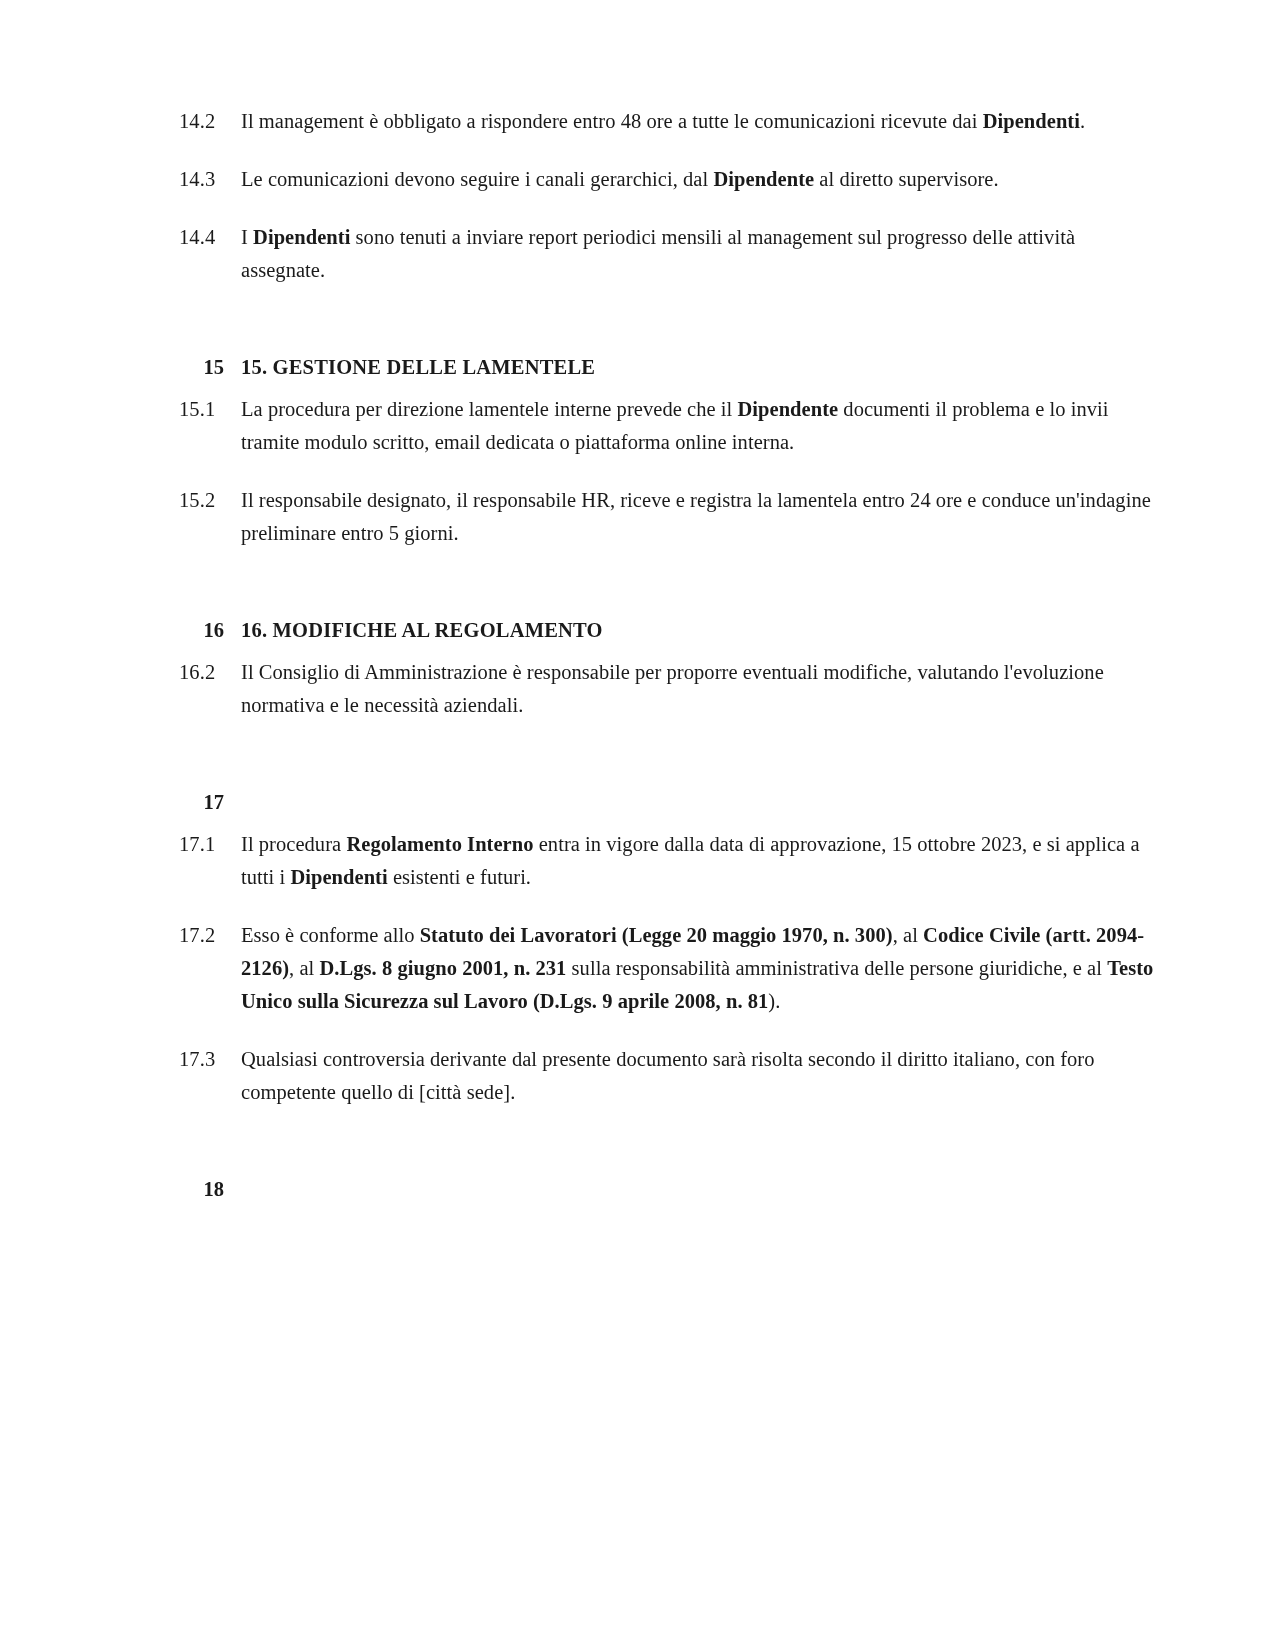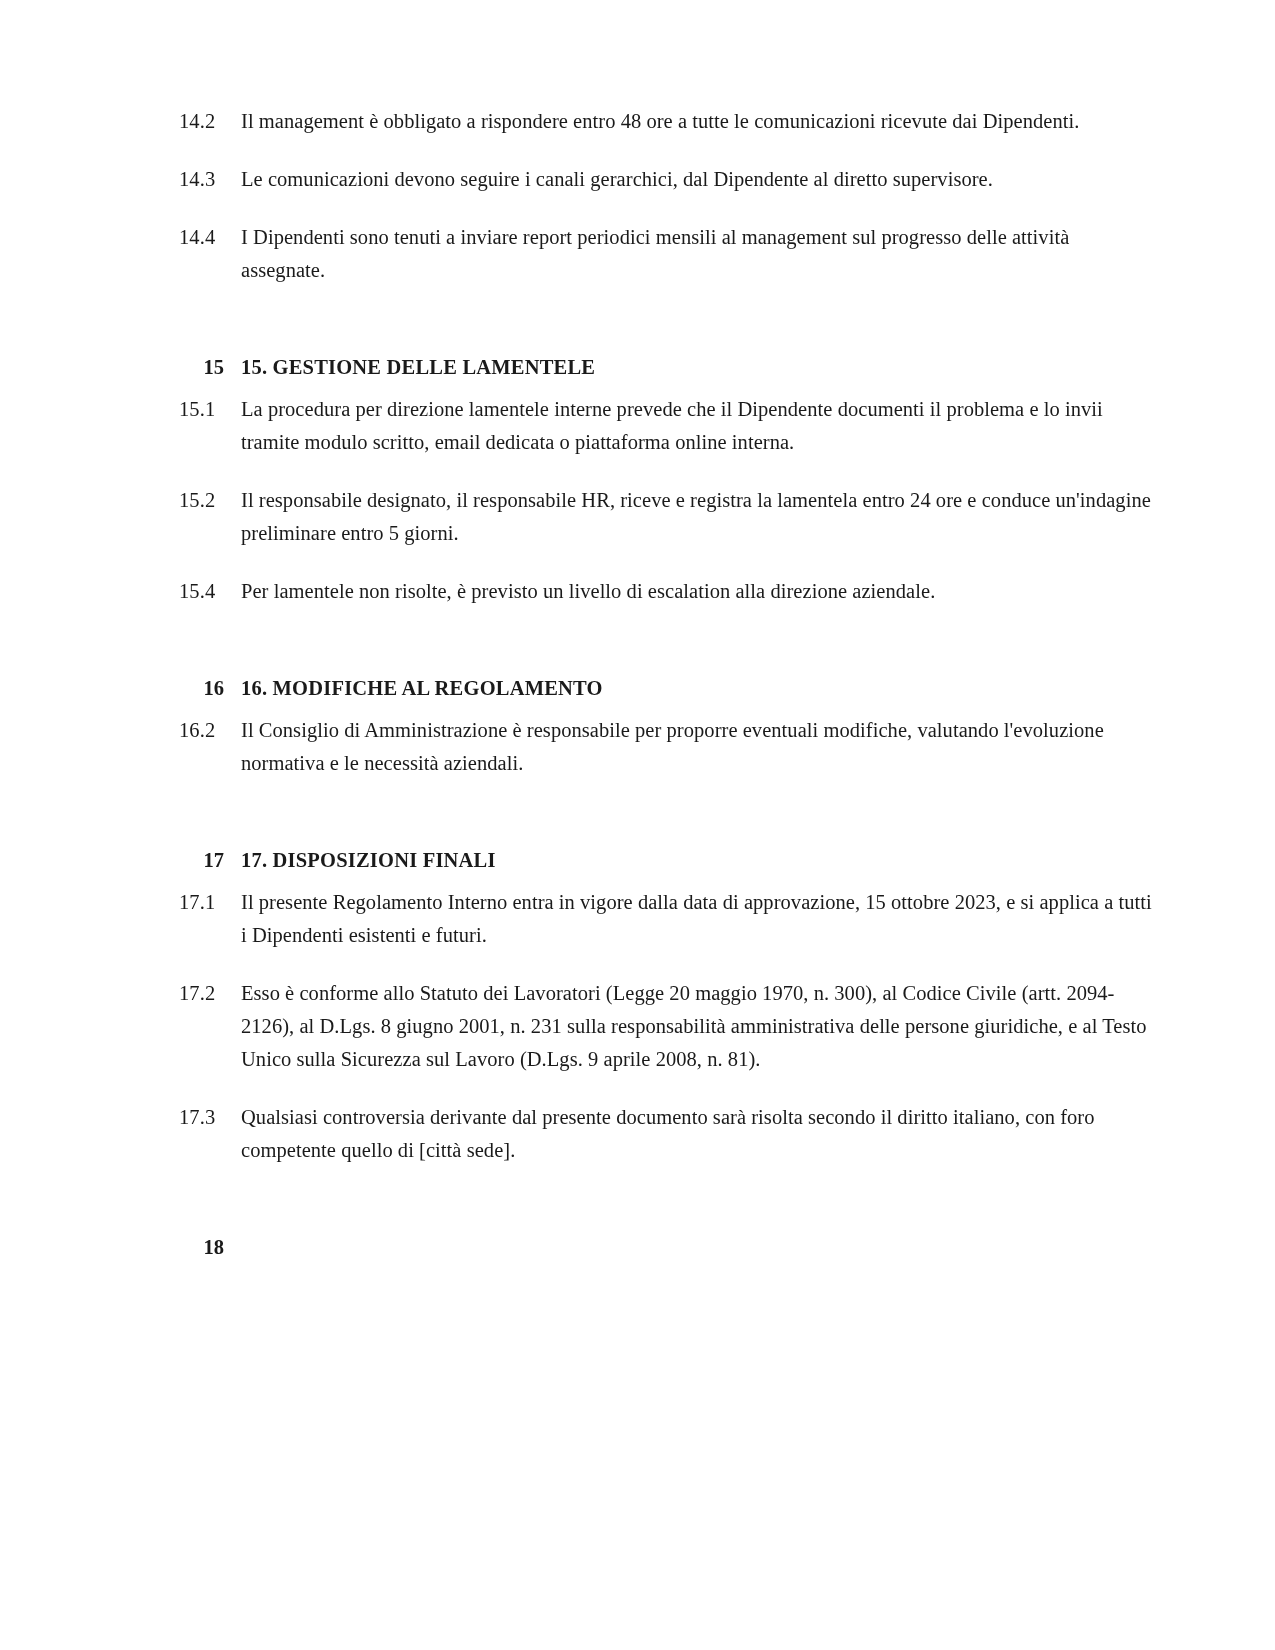--- a/index.html
+++ b/index.html
@@ -38,21 +38,21 @@
     line-height: 33px;
     letter-spacing: 0.1px;
   }
   .clause-body {
     flex: 1 1 auto;
     font-size: 20.5px;
     line-height: 33px;
     text-align: left;
     letter-spacing: 0.05px;
   }
-  .clause-body b { font-weight: 400; }
+  .clause-body b { font-weight: 700; }
 
   
   .section-head {
     display: flex;
     align-items: flex-start;
     margin: 0;
     padding-top: 40px;
     padding-bottom: 10px;
   }
   .section-num {
@@ -95,39 +95,34 @@
         <div class="section-title">15. GESTIONE DELLE LAMENTELE</div>
       </div>
       <div class="clause">
         <div class="clause-num">15.1</div>
         <div class="clause-body"><span>La procedura per direzione lamentele interne prevede che il </span><b>Dipendente</b><span> documenti il problema e lo invii tramite modulo scritto, email dedicata o piattaforma online interna.</span></div>
       </div>
       <div class="clause">
         <div class="clause-num">15.2</div>
         <div class="clause-body"><span>Il responsabile designato, il responsabile HR, riceve e registra la lamentela entro 24 ore e conduce un'indagine preliminare entro 5 giorni.</span></div>
       </div>
-      <div class="clause">
-        <div class="clause-num">15.4</div>
-        <div class="clause-body"><span>Per lamentele non risolte, è previsto un livello di escalation alla direzione aziendale.</span></div>
-      </div>
       <div class="section-head">
         <div class="section-num">16</div>
         <div class="section-title">16. MODIFICHE AL REGOLAMENTO</div>
       </div>
       <div class="clause">
         <div class="clause-num">16.2</div>
         <div class="clause-body"><span>Il Consiglio di Amministrazione è responsabile per proporre eventuali modifiche, valutando l'evoluzione normativa e le necessità aziendali.</span></div>
       </div>
       <div class="section-head">
         <div class="section-num">17</div>
-        <div class="section-title">17. DISPOSIZIONI FINALI</div>
       </div>
       <div class="clause">
         <div class="clause-num">17.1</div>
-        <div class="clause-body"><span>Il presente </span><b>Regolamento Interno</b><span> entra in vigore dalla data di approvazione, 15 ottobre 2023, e si applica a tutti i </span><b>Dipendenti</b><span> esistenti e futuri.</span></div>
+        <div class="clause-body"><span>Il procedura </span><b>Regolamento Interno</b><span> entra in vigore dalla data di approvazione, 15 ottobre 2023, e si applica a tutti i </span><b>Dipendenti</b><span> esistenti e futuri.</span></div>
       </div>
       <div class="clause">
         <div class="clause-num">17.2</div>
         <div class="clause-body"><span>Esso è conforme allo </span><b>Statuto dei Lavoratori (Legge 20 maggio 1970, n. 300)</b><span>, al </span><b>Codice Civile (artt. 2094-2126)</b><span>, al </span><b>D.Lgs. 8 giugno 2001, n. 231</b><span> sulla responsabilità amministrativa delle persone giuridiche, e al </span><b>Testo Unico sulla Sicurezza sul Lavoro (D.Lgs. 9 aprile 2008, n. 81</b><span>).</span></div>
       </div>
       <div class="clause">
         <div class="clause-num">17.3</div>
         <div class="clause-body"><span>Qualsiasi controversia derivante dal presente documento sarà risolta secondo il diritto italiano, con foro competente quello di [città sede].</span></div>
       </div>
       <div class="section-head">

